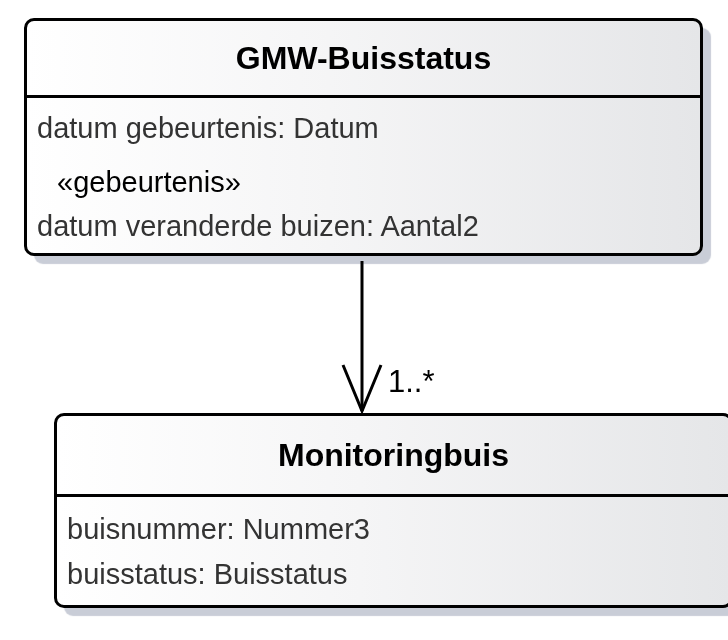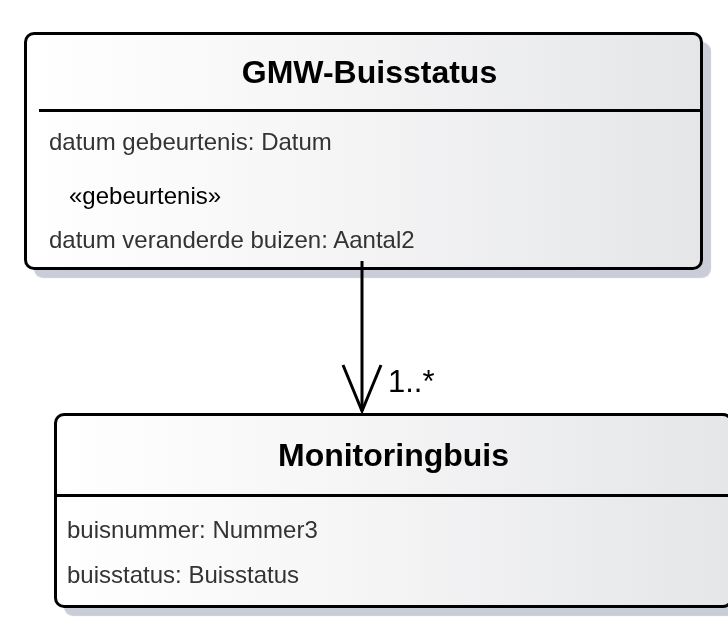--- a/index.html
+++ b/index.html
@@ -18,40 +18,40 @@
   .uml-class {
     position: absolute;
     left: 24px;
     width: 679px;
     box-sizing: border-box;
     border: 3px solid #000000;
     border-radius: 10px;
     background: linear-gradient(90deg, #ffffff 0%, #f5f5f6 45%, #e5e6e8 100%);
     box-shadow: 9px 9px 1px -1px #c9cdd7;
   }
-  .uml-class.top { top: 32px; height: 238px; padding-left: 12px; }
+  .uml-class.top { top: 18px; height: 238px; }
   .uml-class.bottom { top: 413px; height: 195px; margin-left: 30px; }
   .cls-header {
     box-sizing: border-box;
     border-bottom: 3px solid #000000;
     display: flex;
     align-items: center;
     justify-content: center;
   }
   .top .cls-header { height: 77px; }
   .bottom .cls-header { height: 81px; }
   .cls-title {
     font-size: 32px;
     font-weight: bold;
     color: #000000;
     white-space: nowrap;
   }
   .cls-attrs {
     padding: 8px 10px 0 10px;
-    font-size: 24px;
+    font-size: 29px;
     color: #333333;
   }
   .attr {
     line-height: 44px;
     white-space: nowrap;
   }
   .bottom .cls-attrs { padding-top: 10px; }
   .bottom .attr { line-height: 45px; }
   .stereotype {
     color: #000000;

